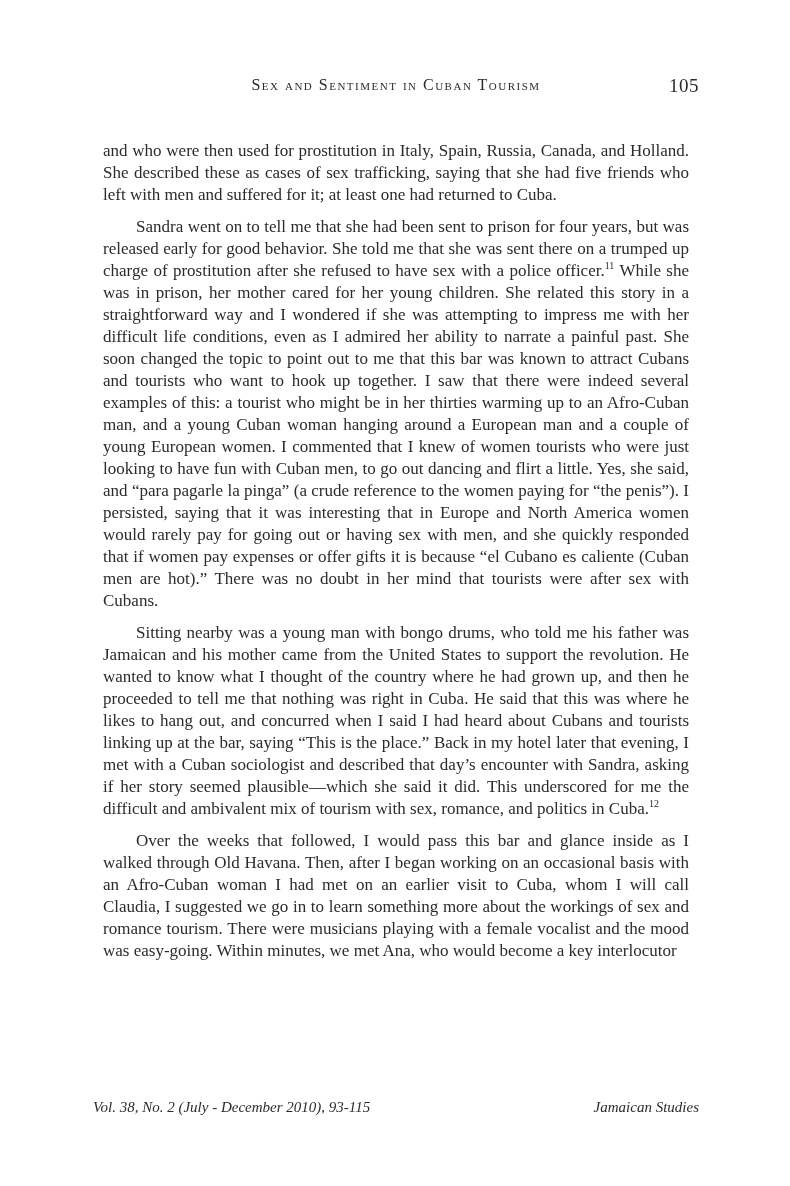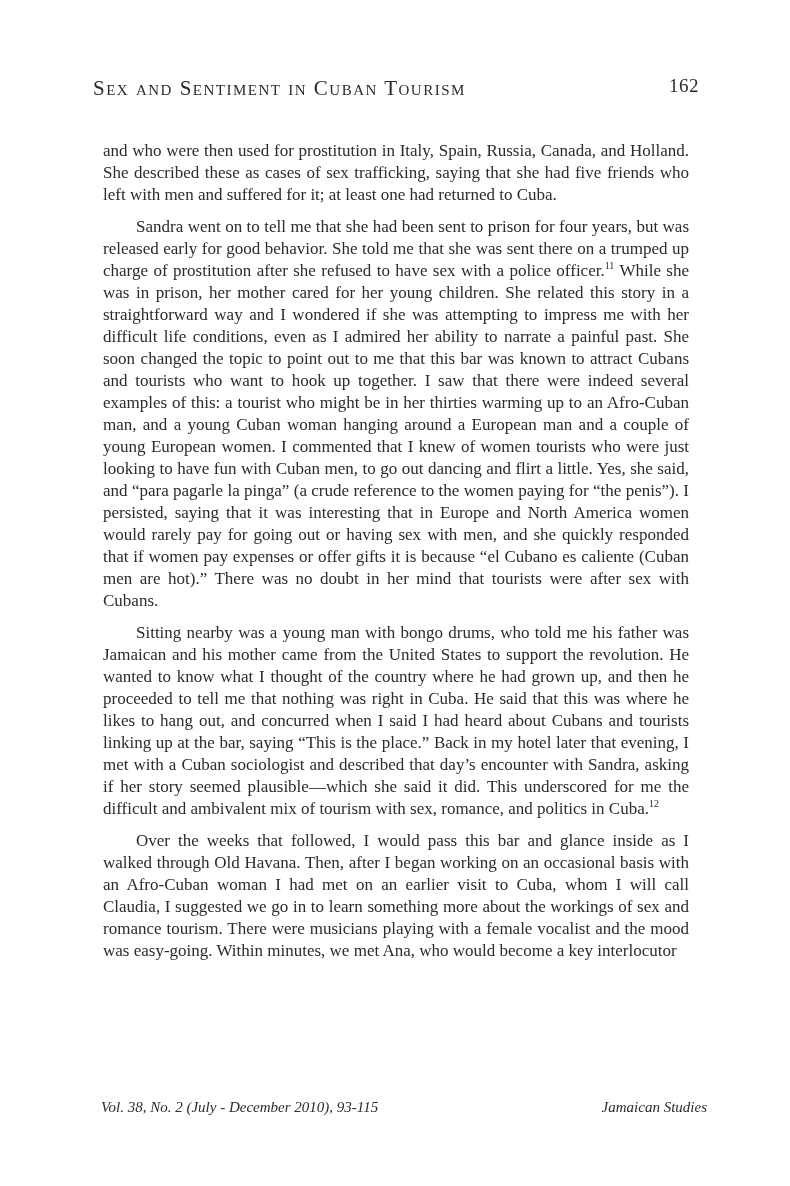--- a/index.html
+++ b/index.html
@@ -19,23 +19,23 @@
   }
   .header {
     position: absolute;
     top: 76px;
     left: 93px;
     width: 606px;
     height: 24px;
   }
   .running-title {
     display: block;
-    text-align: left;
+    text-align: center;
     font-variant: small-caps;
-    font-size: 21px;
+    font-size: 16px;
     letter-spacing: 1.5px;
     white-space: nowrap;
   }
   .page-number {
     position: absolute;
     right: 0;
     top: -1px;
     font-size: 19px;
     letter-spacing: 0.5px;
   }
@@ -64,31 +64,30 @@
   .footer {
     position: absolute;
     top: 1098px;
     left: 93px;
     width: 606px;
     display: flex;
     justify-content: space-between;
     font-style: italic;
     font-size: 15px;
     line-height: 18px;
-    margin-left: 8px;
   }
 </style>
 </head>
 <body>
 
 <div class="page">
 
   <div class="header">
     <span class="running-title">Sex and Sentiment in Cuban Tourism</span>
-    <span class="page-number">162</span>
+    <span class="page-number">105</span>
   </div>
 
   <div class="body-text" id="body-text">
       <p class=""><span>and who were then used for prostitution in Italy, Spain, Russia, Canada, and Holland. She described these as cases of sex trafficking, saying that she had five friends who left with men and suffered for it; at least one had returned to Cuba.</span></p>
       <p class="indent"><span>Sandra went on to tell me that she had been sent to prison for four years, but was released early for good behavior. She told me that she was sent there on a trumped up charge of prostitution after she refused to have sex with a police officer.</span><sup>11</sup><span> While she was in prison, her mother cared for her young children. She related this story in a straightforward way and I wondered if she was attempting to impress me with her difficult life conditions, even as I admired her ability to narrate a painful past. She soon changed the topic to point out to me that this bar was known to attract Cubans and tourists who want to hook up together. I saw that there were indeed several examples of this: a tourist who might be in her thirties warming up to an Afro-Cuban man, and a young Cuban woman hanging around a European man and a couple of young European women. I commented that I knew of women tourists who were just looking to have fun with Cuban men, to go out dancing and flirt a little. Yes, she said, and “para pagarle la pinga” (a crude reference to the women paying for “the penis”). I persisted, saying that it was interesting that in Europe and North America women would rarely pay for going out or having sex with men, and she quickly responded that if women pay expenses or offer gifts it is because “el Cubano es caliente (Cuban men are hot).” There was no doubt in her mind that tourists were after sex with Cubans.</span></p>
       <p class="indent"><span>Sitting nearby was a young man with bongo drums, who told me his father was Jamaican and his mother came from the United States to support the revolution. He wanted to know what I thought of the country where he had grown up, and then he proceeded to tell me that nothing was right in Cuba. He said that this was where he likes to hang out, and concurred when I said I had heard about Cubans and tourists linking up at the bar, saying “This is the place.” Back in my hotel later that evening, I met with a Cuban sociologist and described that day’s encounter with Sandra, asking if her story seemed plausible—which she said it did. This underscored for me the difficult and ambivalent mix of tourism with sex, romance, and politics in Cuba.</span><sup>12</sup></p>
       <p class="indent"><span>Over the weeks that followed, I would pass this bar and glance inside as I walked through Old Havana. Then, after I began working on an occasional basis with an Afro-Cuban woman I had met on an earlier visit to Cuba, whom I will call Claudia, I suggested we go in to learn something more about the workings of sex and romance tourism. There were musicians playing with a female vocalist and the mood was easy-going. Within minutes, we met Ana, who would become a key interlocutor</span></p>
     </div>
 
   <div class="footer">

